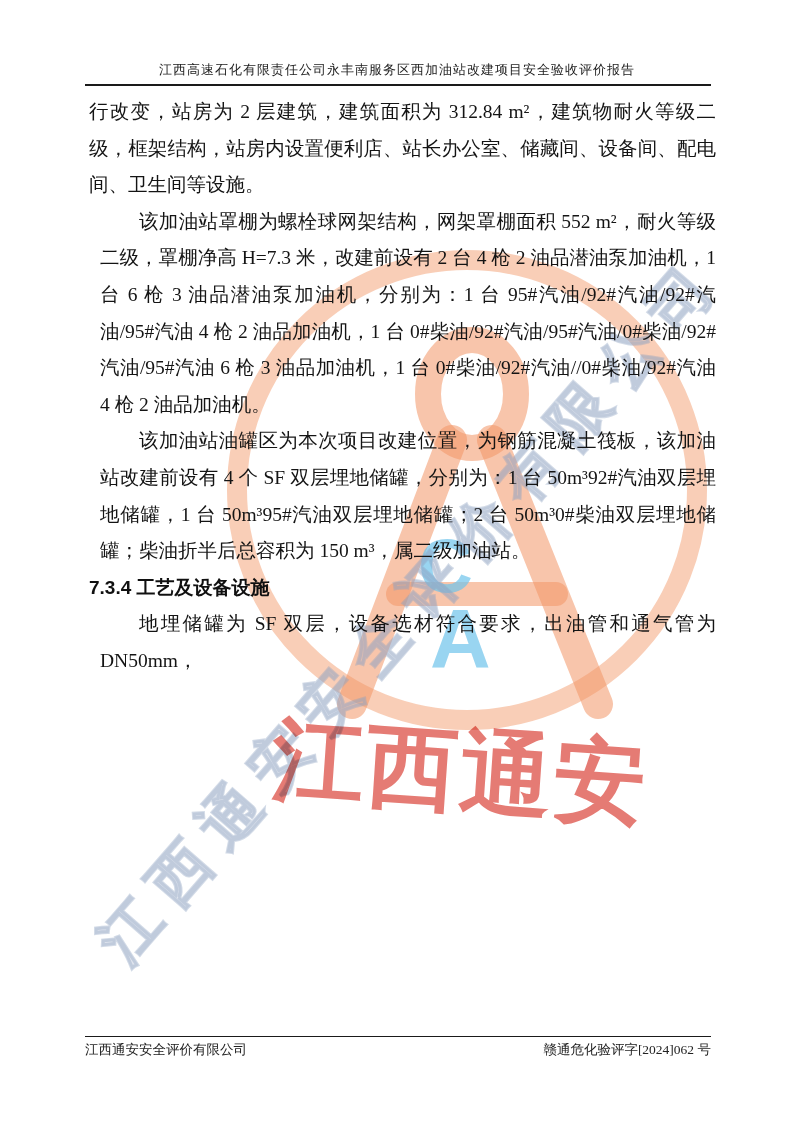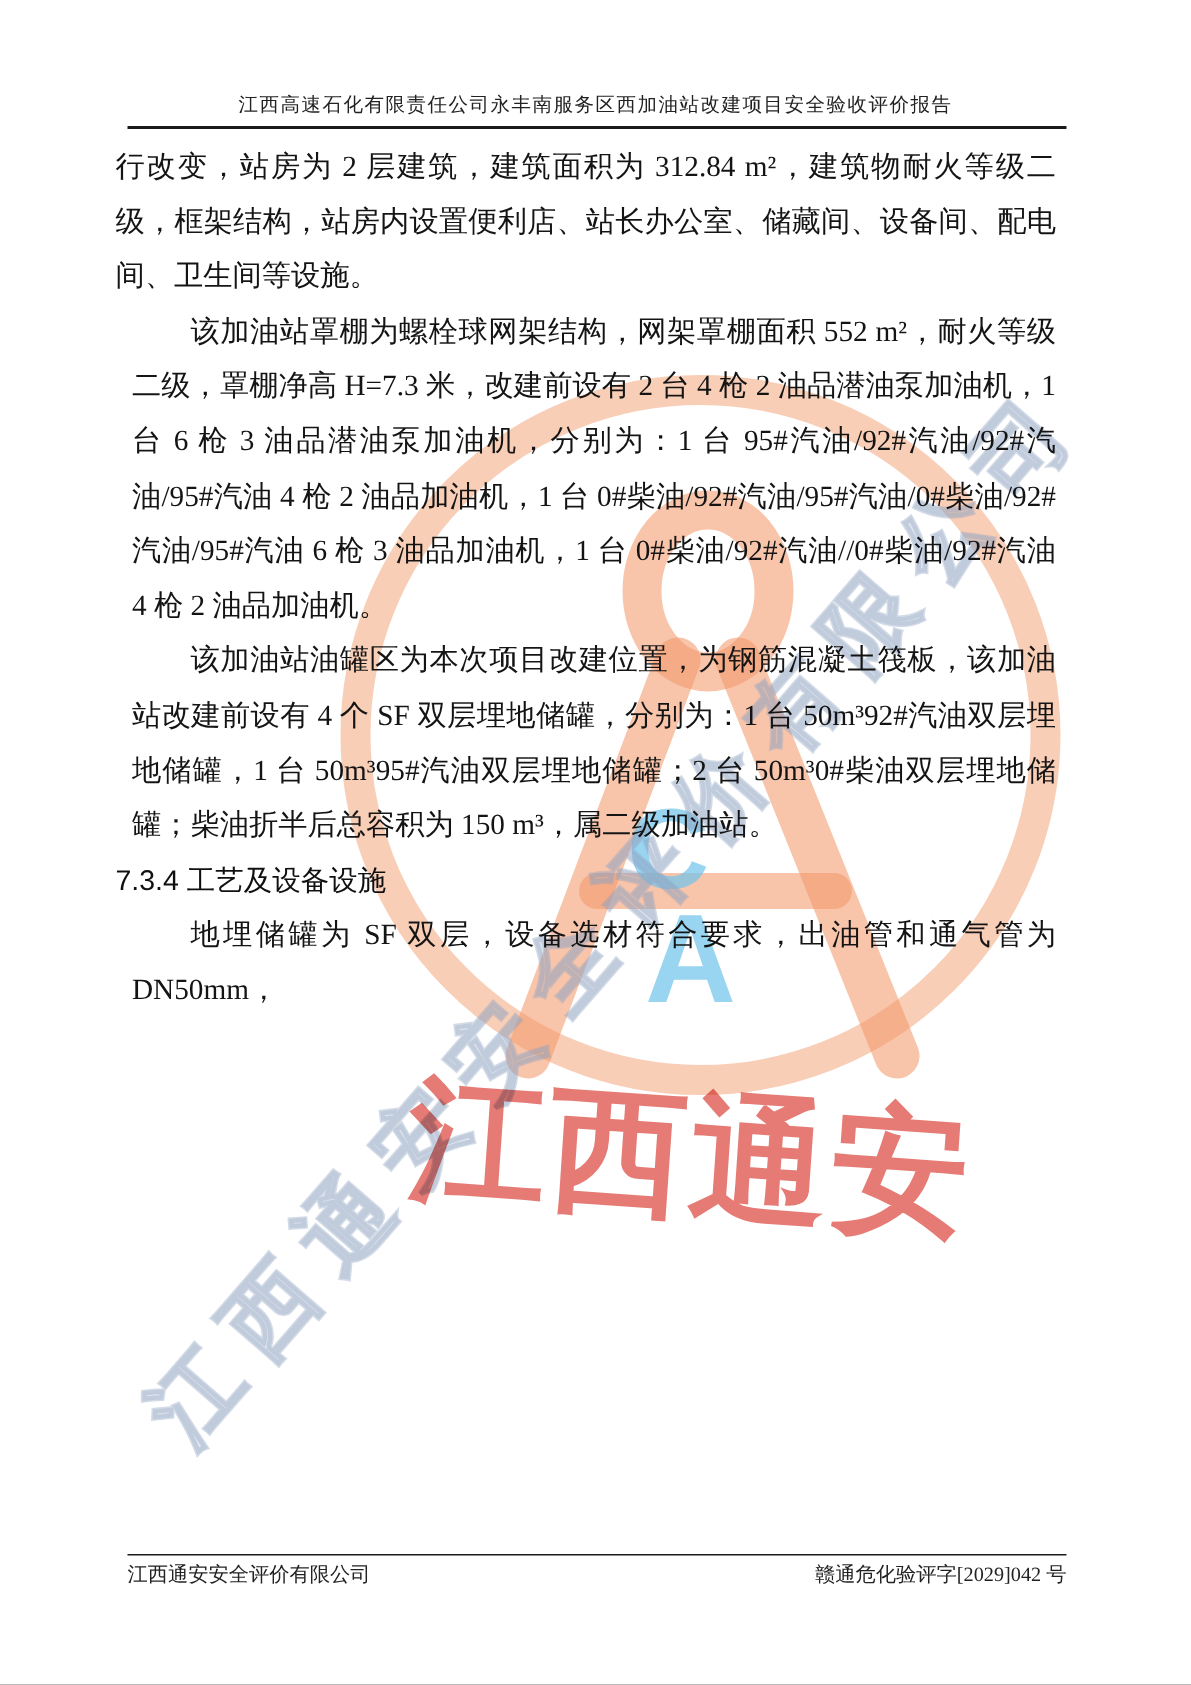--- a/index.html
+++ b/index.html
@@ -19,28 +19,28 @@
     font-family:"Liberation Sans","DejaVu Sans",sans-serif;
   }
   
   .content{position:absolute;inset:0;z-index:1;}
   .header-title{
     position:absolute;top:61px;left:0;width:100%;text-align:center;
     font-size:13px;color:#222;letter-spacing:1px;
   }
   .header-rule{position:absolute;top:84px;left:85px;width:626px;border-top:2px solid #1a1a1a;}
   .body-text{
-    position:absolute;top:94px;left:77px;width:627px;
+    position:absolute;top:94px;left:89px;width:627px;
     font-size:19.5px;line-height:36.6px;color:#141414;
     text-align:justify;text-justify:inter-ideograph;
   }
   .para{margin:0;}
   .para.indent{text-indent:2em;margin-left:11px;}
   .section-heading{
-    margin:0;font-size:19px;line-height:36.6px;font-weight:normal;color:#101010;
+    margin:0;font-size:19px;line-height:36.6px;font-weight:bold;color:#101010;
     font-family:"Liberation Sans","DejaVu Sans",sans-serif;
   }
   .page-num{
     position:absolute;top:1011px;left:0;width:100%;text-align:center;
     font-size:13px;color:#222;
   }
   .footer-rule{position:absolute;top:1036px;left:85px;width:626px;border-top:1.5px solid #1a1a1a;}
   .footer-row{
     position:absolute;top:1041px;left:85px;width:626px;
     display:flex;justify-content:space-between;
@@ -87,19 +87,19 @@
       <p class="para">行改变，站房为 2 层建筑，建筑面积为 312.84 m²，建筑物耐火等级二级，框架结构，站房内设置便利店、站长办公室、储藏间、设备间、配电间、卫生间等设施。</p>
       <p class="para indent">该加油站罩棚为螺栓球网架结构，网架罩棚面积 552 m²，耐火等级二级，罩棚净高 H=7.3 米，改建前设有 2 台 4 枪 2 油品潜油泵加油机，1 台 6 枪 3 油品潜油泵加油机，分别为：1 台 95#汽油/92#汽油/92#汽油/95#汽油 4 枪 2 油品加油机，1 台 0#柴油/92#汽油/95#汽油/0#柴油/92#汽油/95#汽油 6 枪 3 油品加油机，1 台 0#柴油/92#汽油//0#柴油/92#汽油 4 枪 2 油品加油机。</p>
       <p class="para indent">该加油站油罐区为本次项目改建位置，为钢筋混凝土筏板，该加油站改建前设有 4 个 SF 双层埋地储罐，分别为：1 台 50m³92#汽油双层埋地储罐，1 台 50m³95#汽油双层埋地储罐；2 台 50m³0#柴油双层埋地储罐；柴油折半后总容积为 150 m³，属二级加油站。</p>
       <h2 class="section-heading">7.3.4 工艺及设备设施</h2>
       <p class="para indent">地埋储罐为 SF 双层，设备选材符合要求，出油管和通气管为 DN50mm，</p>
     </div>
 
     <div class="footer-rule"></div>
     <div class="footer-row">
       <span>江西通安安全评价有限公司</span>
-      <span>赣通危化验评字[2029]042 号</span>
+      <span>赣通危化验评字[2024]062 号</span>
     </div>
   </div>
 
   <div class="wm-red">江西通安</div>
 
 </div>
 
 </body></html>

